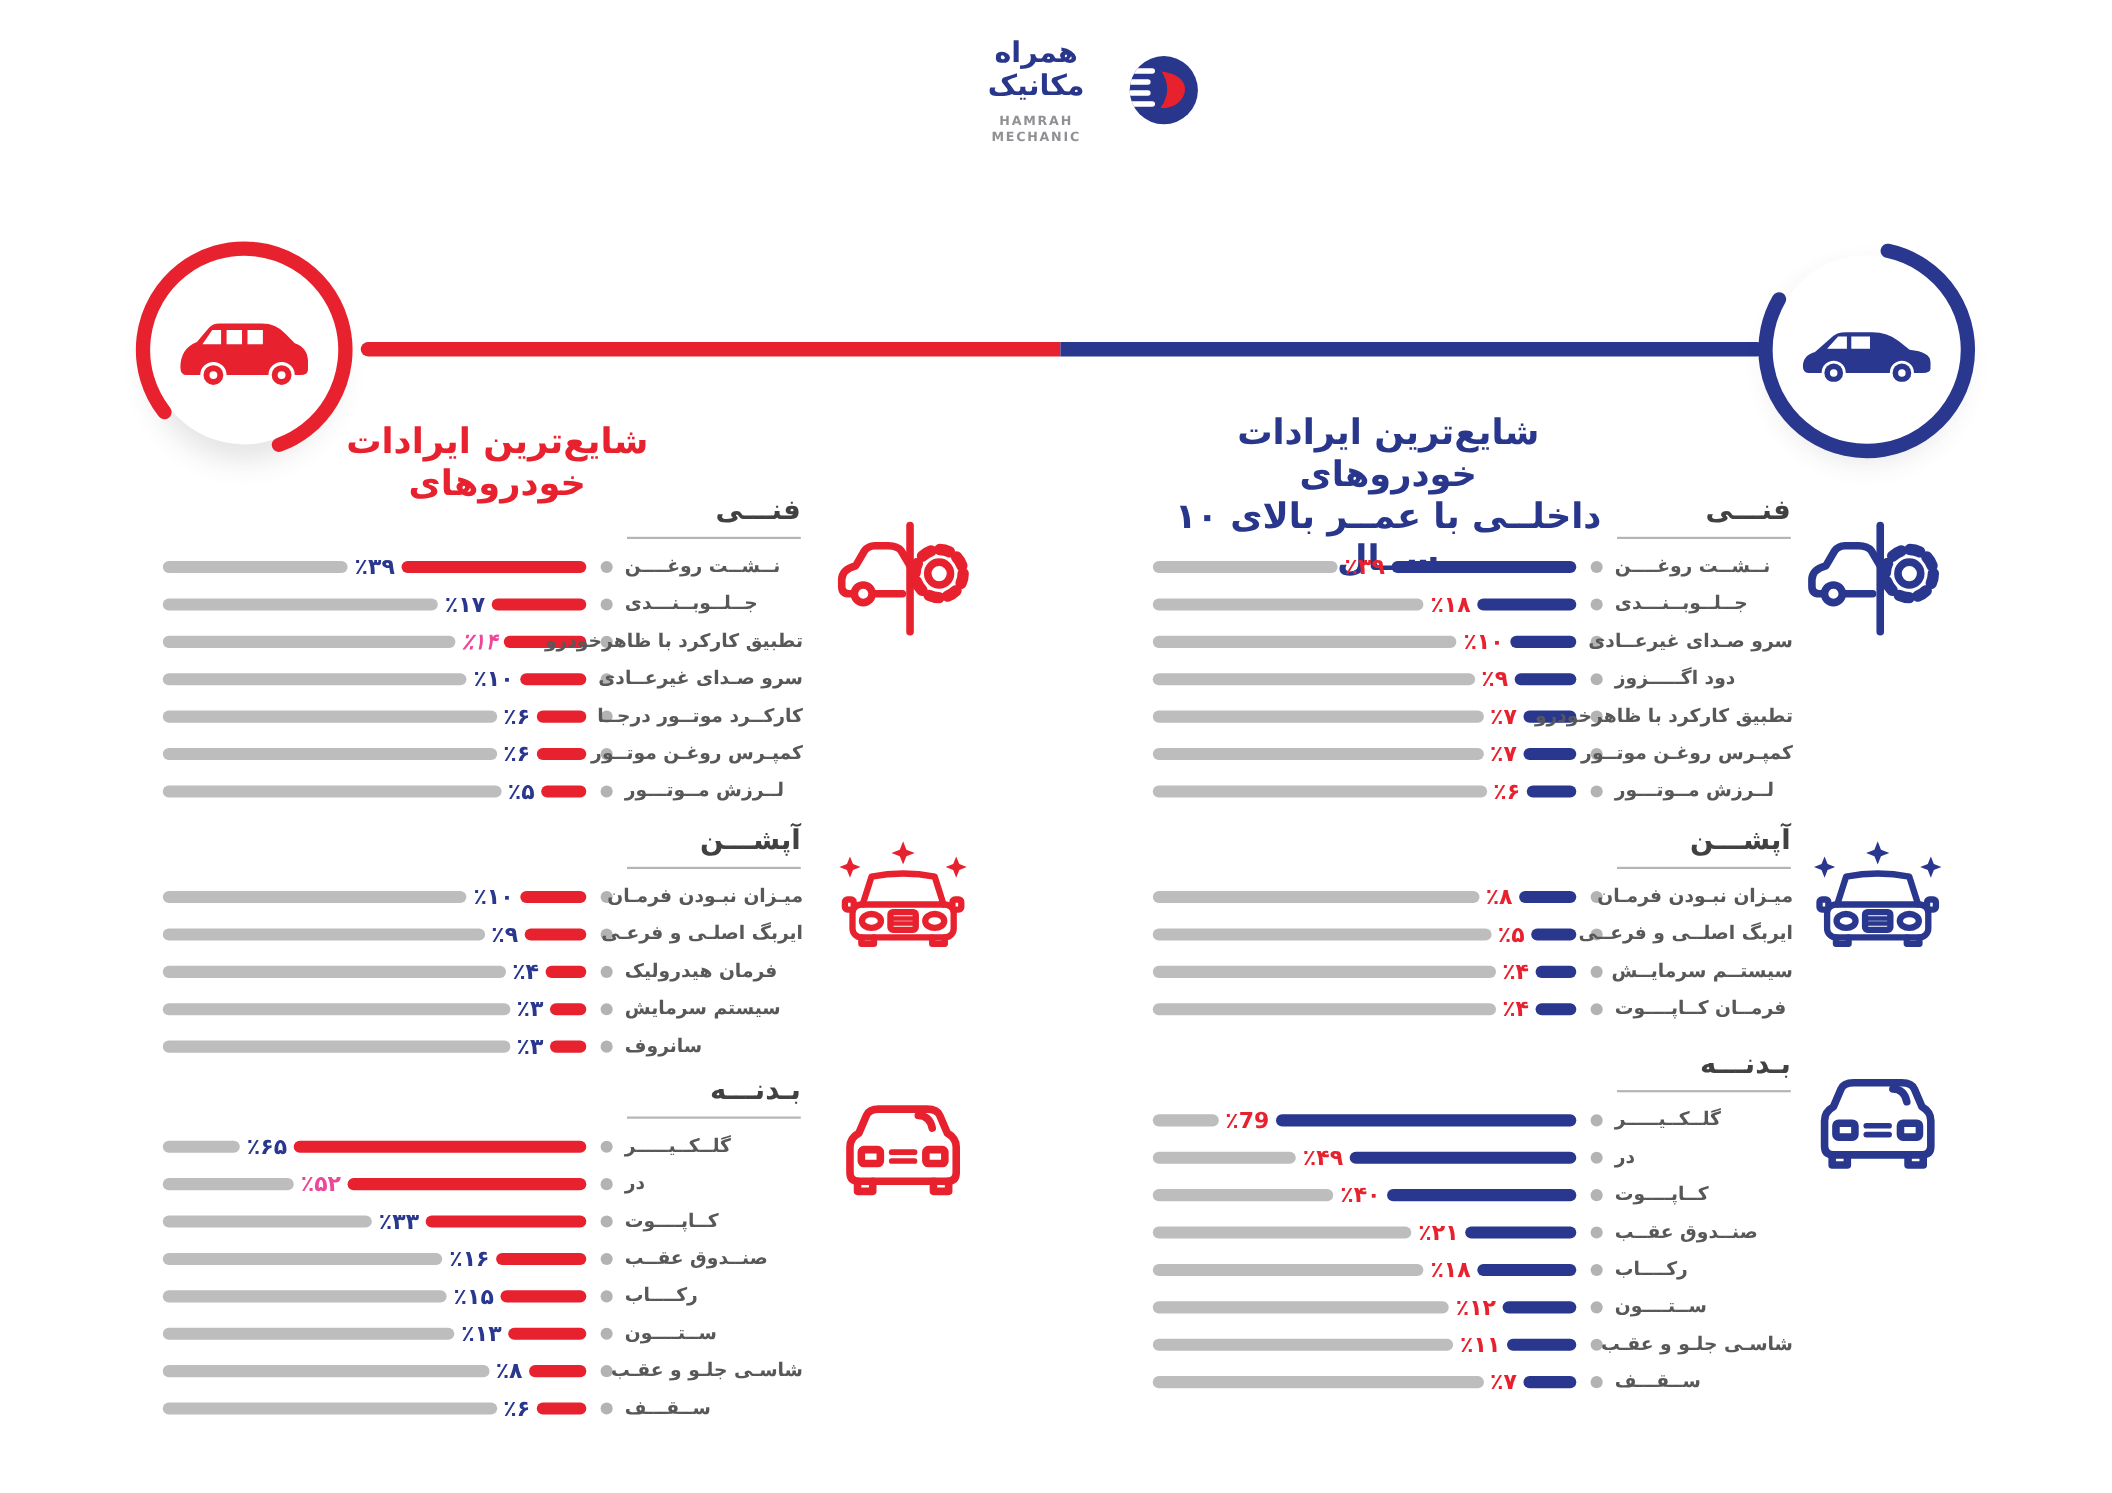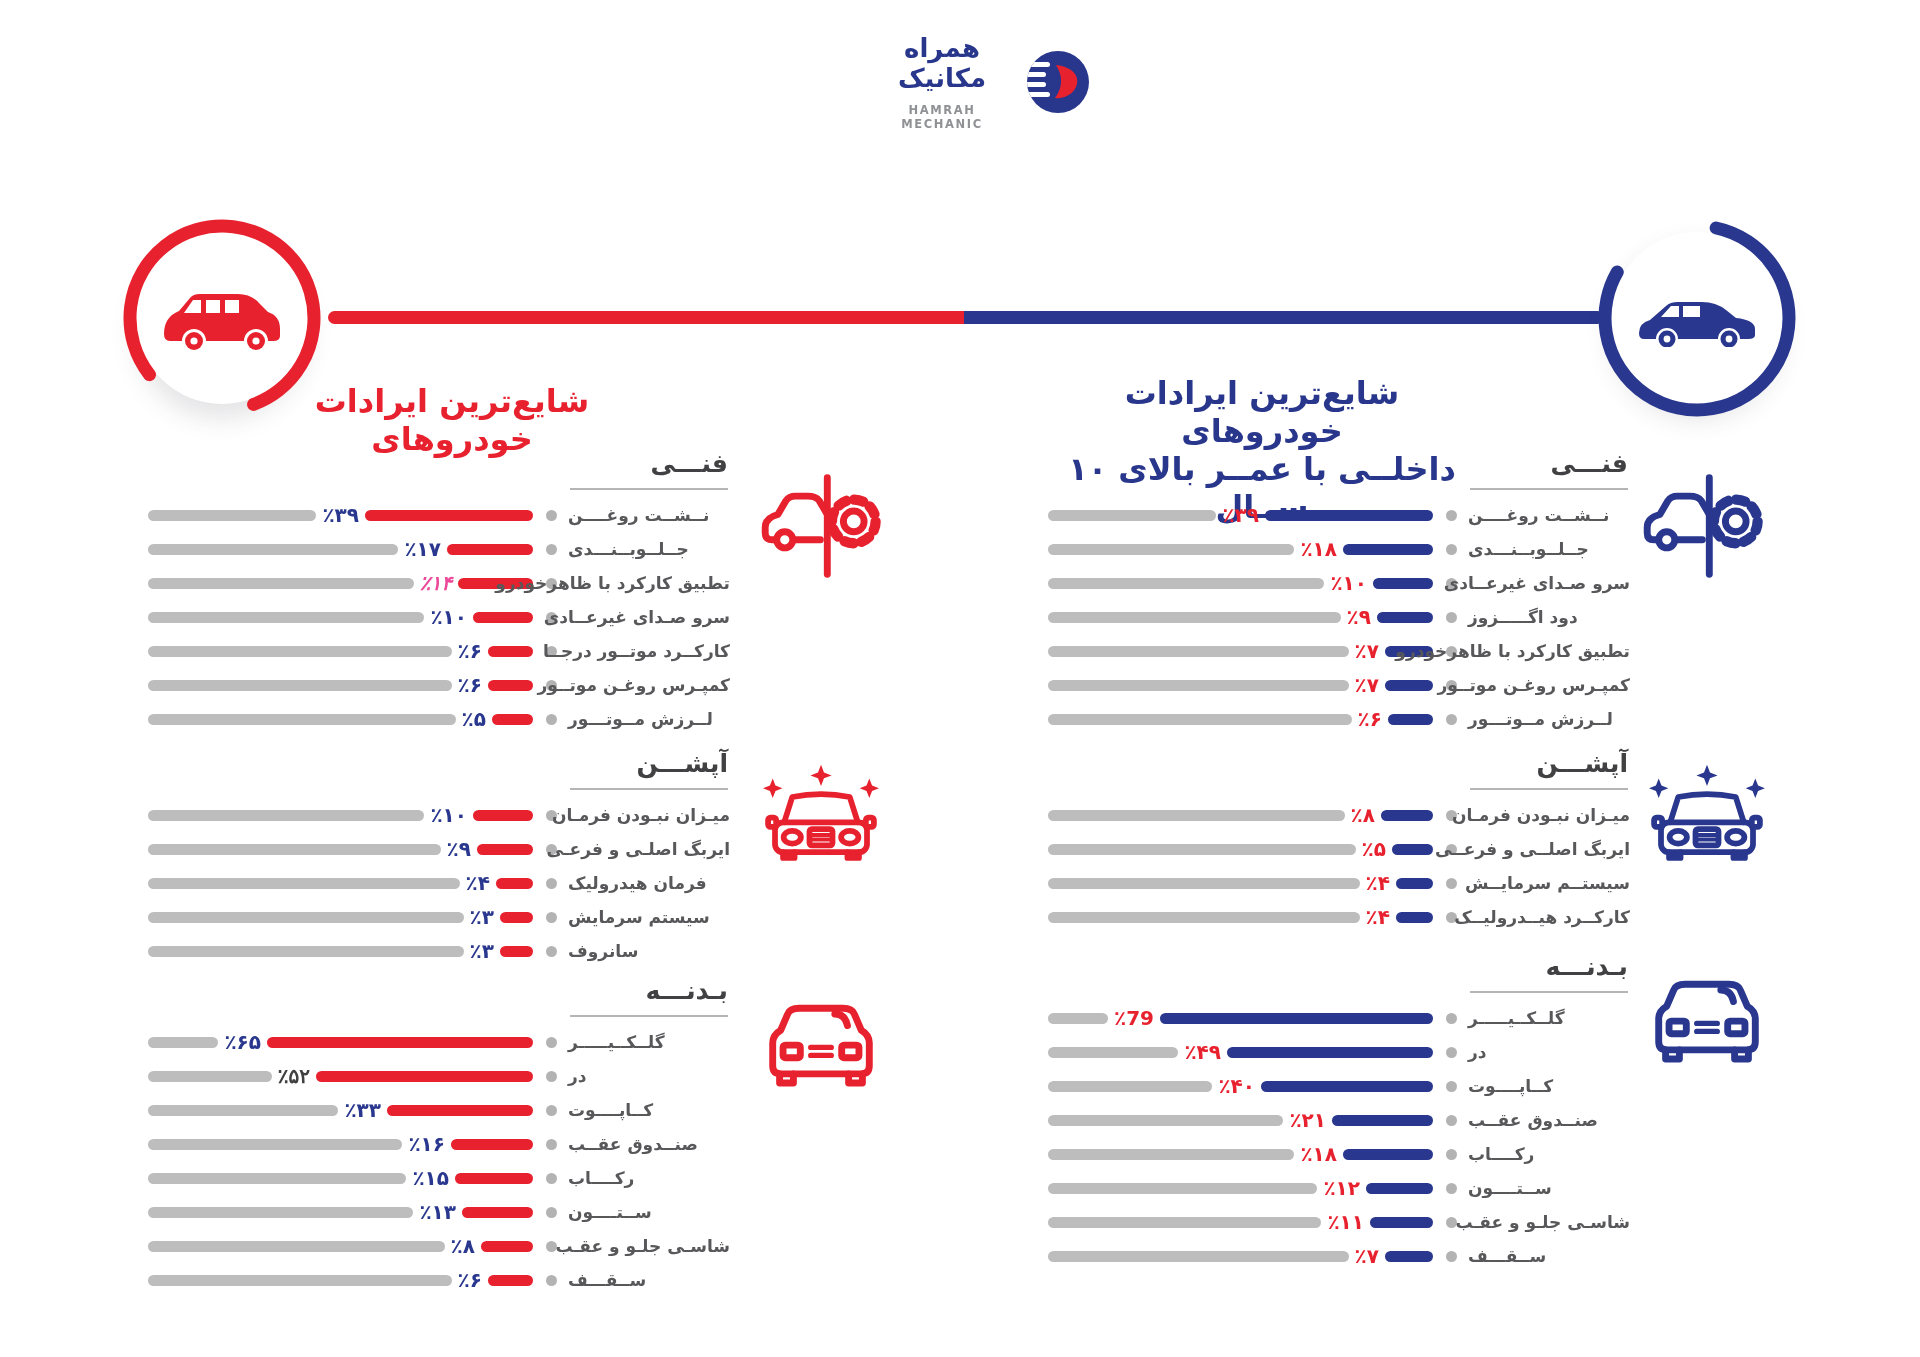--- a/index.html
+++ b/index.html
@@ -307,21 +307,21 @@
         <div class="rows">
           <div class="bar-row">
             <div class="bar-track"></div>
             <span class="bar-value" style="color: rgb(41, 55, 142);">٪۶۵</span>
             <div class="bar-fill" style="width: 266px; background: rgb(232, 33, 46);"></div>
             <div class="row-dot"></div>
             <div class="row-label">گلــکــیـــــر</div>
           </div>
           <div class="bar-row">
             <div class="bar-track"></div>
-            <span class="bar-value" style="color: #404040; font-family: Liberation Serif, serif;">٪۵۲</span>
+            <span class="bar-value" style="color: #ec4899;">٪۵۲</span>
             <div class="bar-fill" style="width: 217px; background: rgb(232, 33, 46);"></div>
             <div class="row-dot"></div>
             <div class="row-label">در</div>
           </div>
           <div class="bar-row">
             <div class="bar-track"></div>
             <span class="bar-value" style="color: rgb(41, 55, 142);">٪۳۳</span>
             <div class="bar-fill" style="width: 146px; background: rgb(232, 33, 46);"></div>
             <div class="row-dot"></div>
             <div class="row-label">کــاپــــوت</div>
@@ -445,21 +445,21 @@
             <span class="bar-value" style="color: rgb(232, 33, 46);">٪۴</span>
             <div class="bar-fill" style="width: 37px; background: rgb(41, 55, 142);"></div>
             <div class="row-dot"></div>
             <div class="row-label">سیستــم سرمایــش</div>
           </div>
           <div class="bar-row">
             <div class="bar-track"></div>
             <span class="bar-value" style="color: rgb(232, 33, 46);">٪۴</span>
             <div class="bar-fill" style="width: 37px; background: rgb(41, 55, 142);"></div>
             <div class="row-dot"></div>
-            <div class="row-label">کارکــرد هیــدرولیــک</div>
+            <div class="row-label">فرمــان کــاپــــوت</div>
           </div>
         </div>
       </div>
       <div class="chart-section" style="left: 1048px; top: 953px;">
         <div class="sec-head">
           <span class="ht">بـدنـــه</span>
         </div>
         <div class="sec-rule"></div>
         <div class="rows">
           <div class="bar-row">

